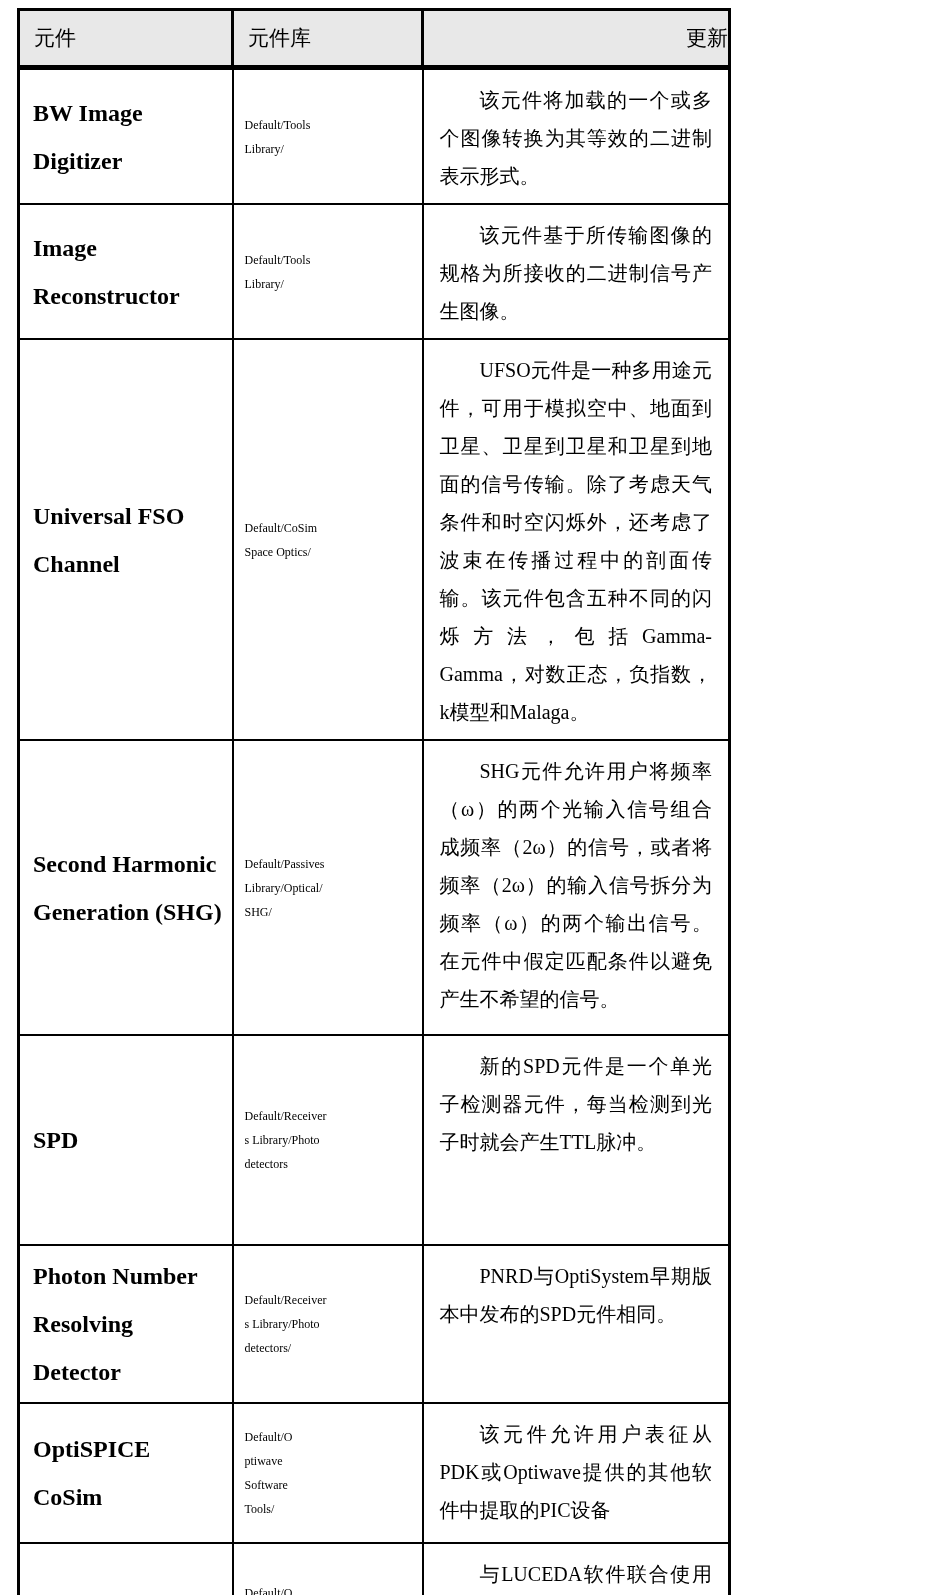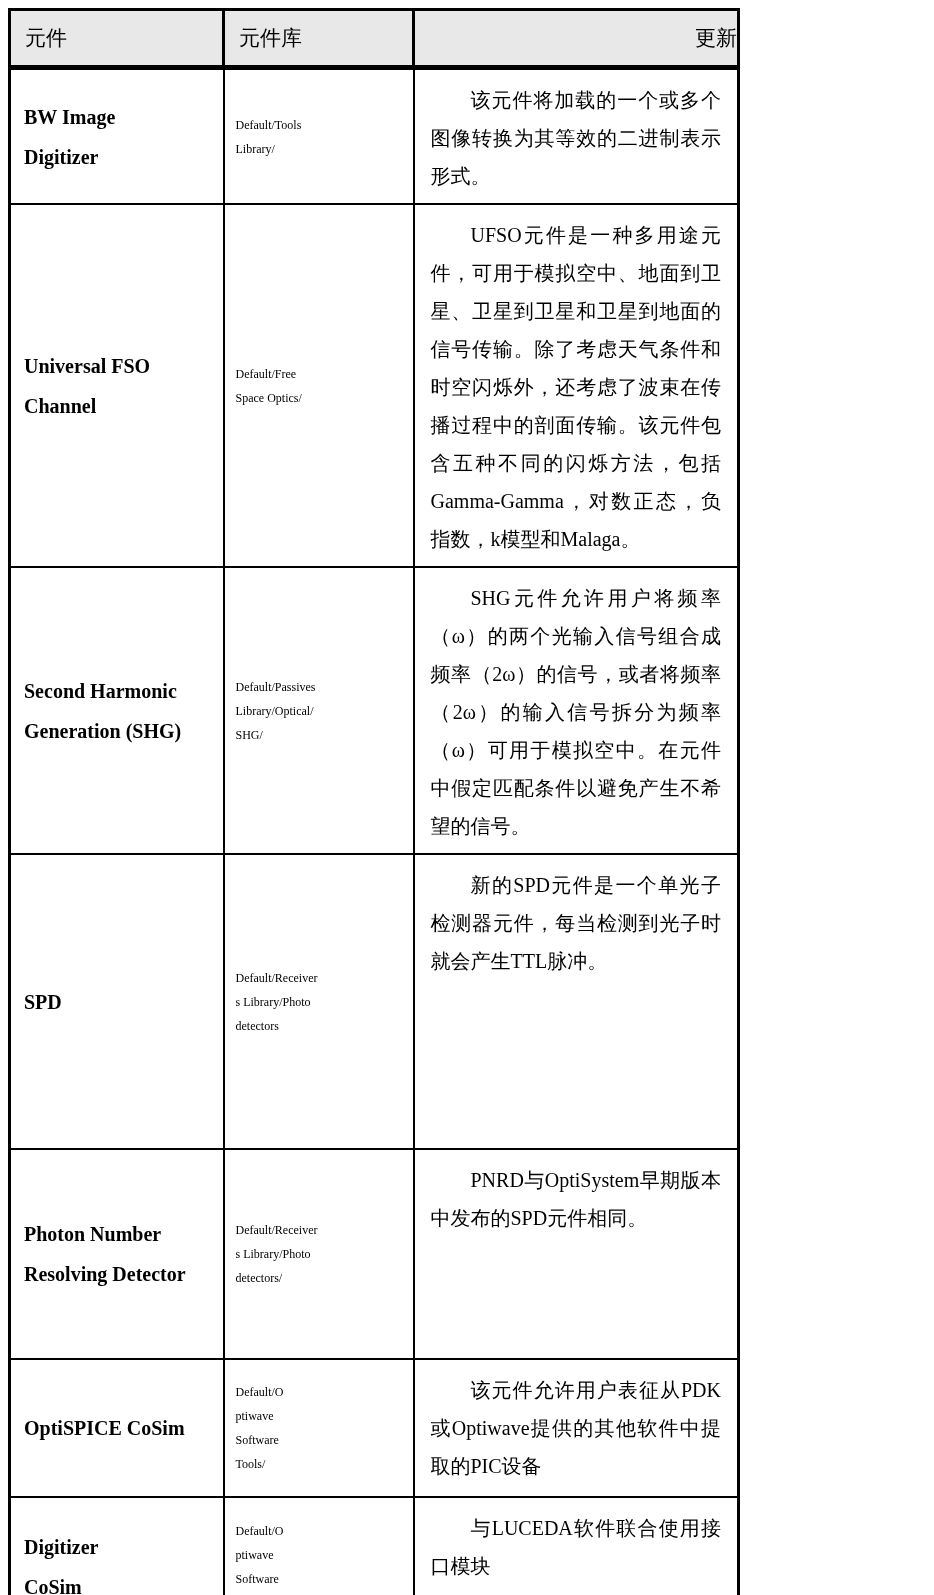--- a/index.html
+++ b/index.html
@@ -5,21 +5,21 @@
   * { margin: 0; padding: 0; box-sizing: border-box; }
   html, body {
     width: 934px;
     background: #ffffff;
     font-family: "Liberation Serif", "DejaVu Serif", serif;
     color: #000000;
   }
   .page {
     width: 748px;
     height: 1595px;
-    padding: 8px 8px;
+    padding: 8px 17px;
     background: #ffffff;
   }
   table.update-table {
     width: 100%;
     border-collapse: collapse;
     table-layout: fixed;
     border: 3px solid #000000;
   }
   col.c-component { width: 214px; }
   col.c-library   { width: 190px; }
@@ -36,21 +36,21 @@
   }
   th.h-left { text-align: left; padding-left: 14px; }
   th.h-center { text-align: right; }
 
   tbody td {
     border: 2px solid #000000;
     vertical-align: middle;
   }
   td.cell-component {
     font-weight: bold;
-    font-size: 20px;
+    font-size: 24px;
     line-height: 2.0;
     padding: 6px 6px 6px 13px;
     white-space: pre-line;
   }
   td.cell-library {
     font-size: 12px;
     line-height: 2.0;
     padding: 6px 2px 6px 11px;
     white-space: pre-line;
   }
@@ -93,36 +93,43 @@
     <tbody>
   <tr>
     <td class="cell-component">BW Image
 Digitizer</td>
     <td class="cell-library">Default/Tools
 Library/</td>
     <td class="cell-update">该元件将加载的一个或多个图像转换为其等效的二进制表示形式。</td>
   </tr>
 
 
+  <tr>
+    <td class="cell-component">Image
+Reconstructor</td>
+    <td class="cell-library">Default/Tools
+Library/</td>
+    <td class="cell-update">该元件基于所传输图像的规格为所接收的二进制信号产生图像。</td>
+  </tr>
 
   <tr>
     <td class="cell-component">Universal FSO
 Channel</td>
-    <td class="cell-library">Default/Free
+    <td class="cell-library">Default/CoSim
 Space Optics/</td>
     <td class="cell-update">UFSO元件是一种多用途元件，可用于模拟空中、地面到卫星、卫星到卫星和卫星到地面的信号传输。除了考虑天气条件和时空闪烁外，还考虑了波束在传播过程中的剖面传输。该元件包含五种不同的闪烁方法，包括Gamma-Gamma，对数正态，负指数，k模型和Malaga。</td>
   </tr>
 
   <tr>
     <td class="cell-component">Second Harmonic
 Generation (SHG)</td>
     <td class="cell-library">Default/Passives
 Library/Optical/
 SHG/</td>
-    <td class="cell-update">SHG元件允许用户将频率（ω）的两个光输入信号组合成频率（2ω）的信号，或者将频率（2ω）的输入信号拆分为频率（ω）可用于模拟空中。在元件中假定匹配条件以避免产生不希望的信号。</td>
+    <td class="cell-update">SHG元件允许用户将频率（ω）的两个光输入信号组合成频率（2ω）的信号，或者将频率（2ω）的输入信号拆分为频率（ω）的两个输出信号。在元件中假定匹配条件以避免产生不希望的信号。</td>
   </tr>
 
   <tr>
     <td class="cell-component">SPD</td>
     <td class="cell-library">Default/Receiver
 s Library/Photo
 detectors</td>
     <td class="cell-update">新的SPD元件是一个单光子检测器元件，每当检测到光子时就会产生TTL脉冲。</td>
   </tr>
 

